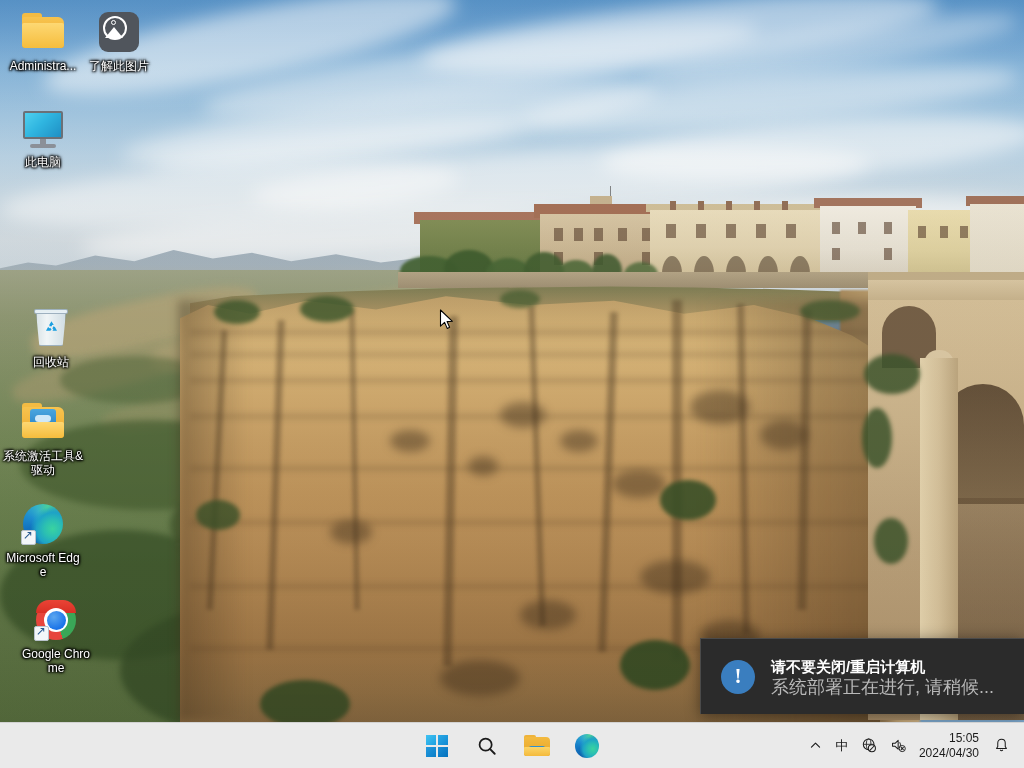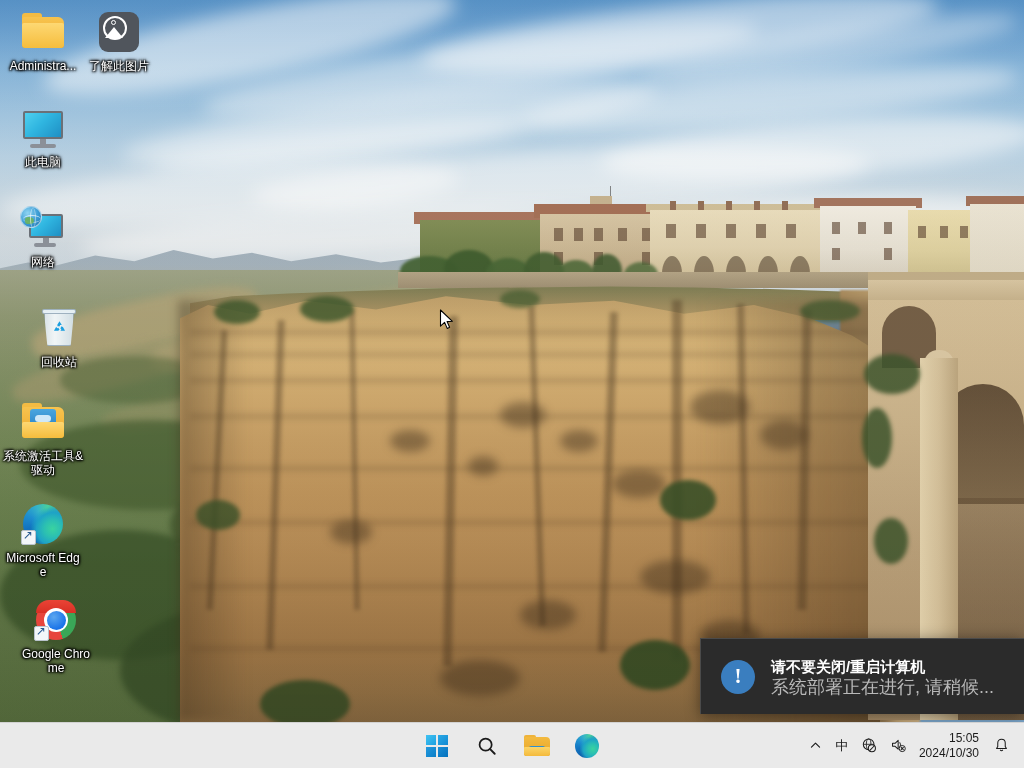--- a/index.html
+++ b/index.html
@@ -849,33 +849,22 @@
 
     <div class="dicon" style="left:4px; top:104px;text-align:center;">
       <div class="glyph">
         <div class="ic-mon-screen"></div>
         <div class="ic-mon-neck"></div>
         <div class="ic-mon-base"></div>
       </div>
       <div class="dlabel">此电脑</div>
     </div>
 
-    <div class="dicon" style="left:4px; top:204px;">
-      <div class="glyph">
-        <div class="ic-mon-screen" style="left:10px;top:10px;width:34px;height:24px;"></div>
-        <div class="ic-mon-neck" style="left:24px;top:34px;"></div>
-        <div class="ic-mon-base" style="left:15px;top:39px;width:22px;"></div>
-        <div class="ic-globe">
-            <span class="ic-globe-land"></span>
-          </div>
-      </div>
-      <div class="dlabel">网络</div>
-    </div>
-
-    <div class="dicon" style="left:20px; top:304px;">
+
+    <div class="dicon" style="left:12px; top:304px;">
       <div class="glyph">
         <div class="ic-bin"></div>
         <div class="ic-bin-lid"></div>
         <svg class="ic-recycle" viewBox="0 0 24 24">
           <path d="M12 3 L15.2 8.5 L12.6 8.5 L12.6 10.4 L9.1 10.4 L9.1 8.5 L8.8 8.5 Z" fill="#1a9fe0" transform="rotate(0 12 12)"></path>
           <path d="M12 3 L15.2 8.5 L12.6 8.5 L12.6 10.4 L9.1 10.4 L9.1 8.5 L8.8 8.5 Z" fill="#1a9fe0" transform="rotate(120 12 12)"></path>
           <path d="M12 3 L15.2 8.5 L12.6 8.5 L12.6 10.4 L9.1 10.4 L9.1 8.5 L8.8 8.5 Z" fill="#1a9fe0" transform="rotate(240 12 12)"></path>
         </svg>
       </div>
       <div class="dlabel">回收站</div>
@@ -984,21 +973,21 @@
           <path d="M3 7.4 L6 7.4 L9.6 4 L9.6 14.4 L6 11 L3 11 Z" fill="none" stroke="#1b1b1b" stroke-width="1.2" stroke-linejoin="round"></path>
           <path d="M11.4 6.2 Q13.6 9.2 11.4 12.2" fill="none" stroke="#1b1b1b" stroke-width="1.1"></path>
           <circle cx="14.4" cy="13.6" r="3.6" fill="#eaeaea" stroke="#1b1b1b" stroke-width="1.1"></circle>
           <line x1="12.8" y1="12" x2="16" y2="15.2" stroke="#1b1b1b" stroke-width="1.2"></line>
           <line x1="16" y1="12" x2="12.8" y2="15.2" stroke="#1b1b1b" stroke-width="1.2"></line>
         </svg>
       </div>
 
       <div id="tray-clock">
         <span>15:05</span>
-        <span>2024/10/30</span>
+        <span>2024/04/30</span>
       </div>
 
       <div class="tray-item">
         <svg width="17" height="17" viewBox="0 0 20 20">
           <path d="M10 2.6 C7.3 2.6 5.6 4.4 5.6 7 L5.6 11.2 L4.2 13.6 L15.8 13.6 L14.4 11.2 L14.4 7 C14.4 4.4 12.7 2.6 10 2.6 Z" fill="none" stroke="#1b1b1b" stroke-width="1.2" stroke-linejoin="round"></path>
           <path d="M8.4 15.2 Q10 17 11.6 15.2" fill="none" stroke="#1b1b1b" stroke-width="1.2"></path>
         </svg>
       </div>
 
     </div>

